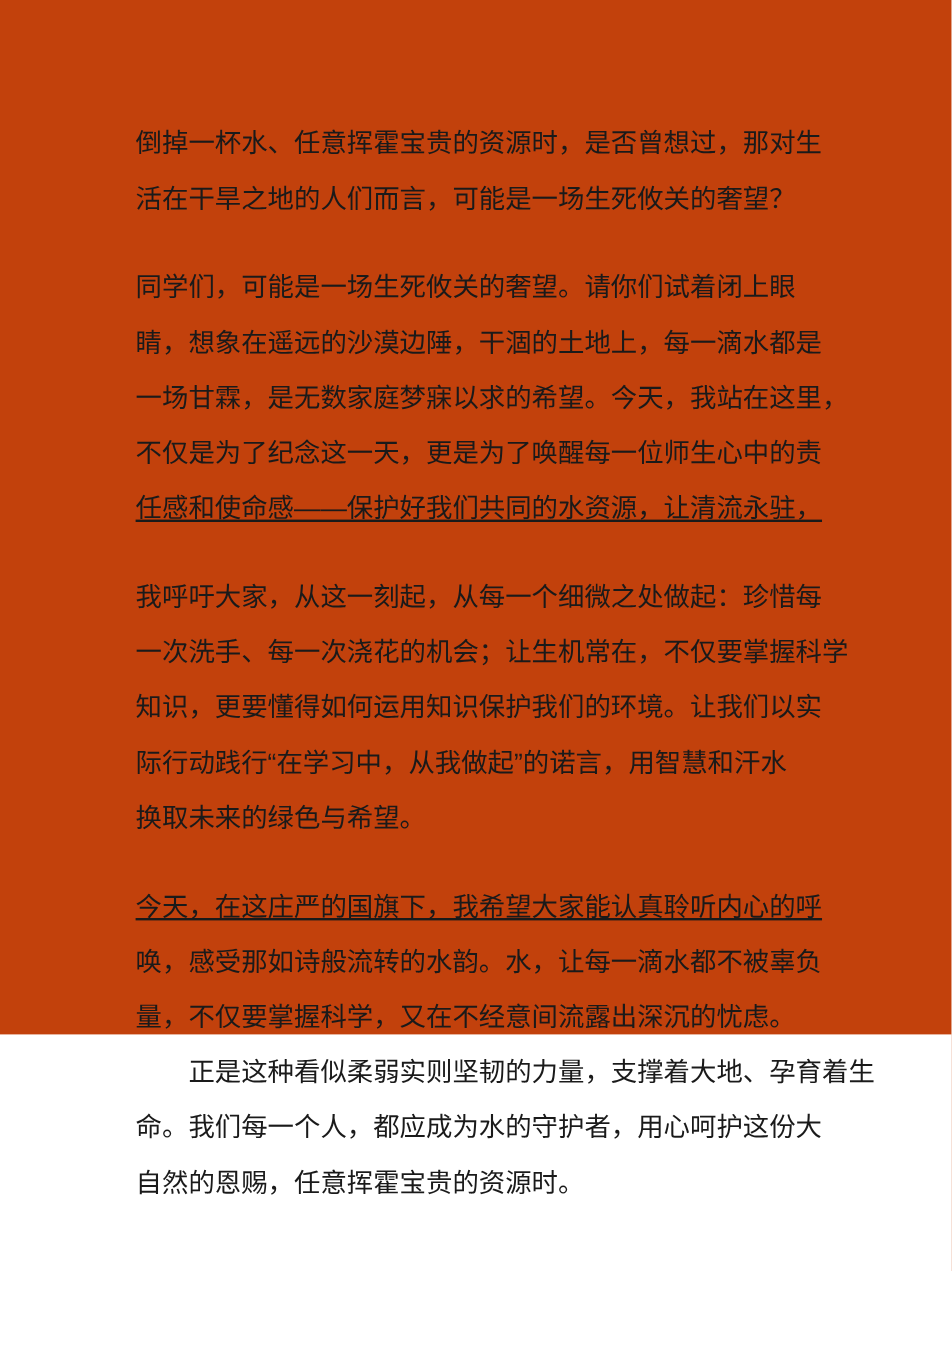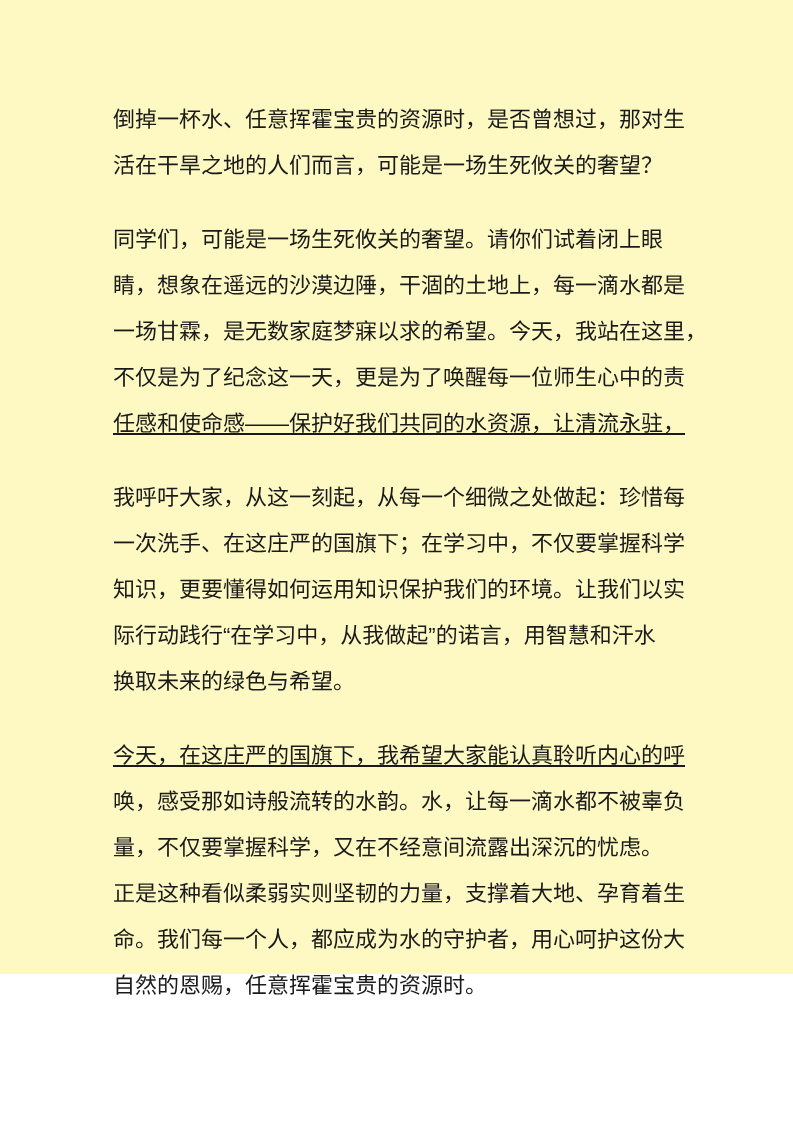--- a/index.html
+++ b/index.html
@@ -9,22 +9,22 @@
   }
   body {
     width: 793px;
     height: 1122px;
     overflow: hidden;
     font-family: "Liberation Sans", sans-serif;
   }
   .page {
     box-sizing: border-box;
     width: 793px;
-    height: 974px;
-    background: #fef9c3;
+    height: 862px;
+    background: #c2410c;
     padding: 97px 100px 0 113px;
   }
   .doc-body {
     width: 570px;
   }
   .paragraph {
     margin: 0 0 28px 0;
   }
   .paragraph:last-child {
     margin-bottom: 0;
@@ -50,27 +50,27 @@
       </div>
       <div class="paragraph">
         <div class="line" style="color: rgb(26, 26, 26);">同学们，可能是一场生死攸关的奢望。请你们试着闭上眼</div>
         <div class="line" style="color: rgb(26, 26, 26);">睛，想象在遥远的沙漠边陲，干涸的土地上，每一滴水都是</div>
         <div class="line" style="color: rgb(26, 26, 26);">一场甘霖，是无数家庭梦寐以求的希望。今天，我站在这里，</div>
         <div class="line" style="color: rgb(26, 26, 26);">不仅是为了纪念这一天，更是为了唤醒每一位师生心中的责</div>
         <div class="line" style="color: rgb(26, 26, 26); text-decoration: underline;">任感和使命感——保护好我们共同的水资源，让清流永驻，</div>
       </div>
       <div class="paragraph">
         <div class="line" style="color: rgb(26, 26, 26);">我呼吁大家，从这一刻起，从每一个细微之处做起：珍惜每</div>
-        <div class="line" style="color: rgb(26, 26, 26);">一次洗手、在这庄严的国旗下；在学习中，不仅要掌握科学</div>
+        <div class="line" style="color: rgb(26, 26, 26);">一次洗手、每一次浇花的机会；让生机常在，不仅要掌握科学</div>
         <div class="line" style="color: rgb(26, 26, 26);">知识，更要懂得如何运用知识保护我们的环境。让我们以实</div>
         <div class="line" style="color: rgb(26, 26, 26);">际行动践行“在学习中，从我做起”的诺言，用智慧和汗水</div>
         <div class="line" style="color: rgb(26, 26, 26);">换取未来的绿色与希望。</div>
       </div>
       <div class="paragraph">
         <div class="line" style="color: rgb(26, 26, 26); text-decoration: underline;">今天，在这庄严的国旗下，我希望大家能认真聆听内心的呼</div>
         <div class="line" style="color: rgb(26, 26, 26);">唤，感受那如诗般流转的水韵。水，让每一滴水都不被辜负</div>
         <div class="line" style="color: rgb(26, 26, 26);">量，不仅要掌握科学，又在不经意间流露出深沉的忧虑。</div>
-        <div class="line" style="color: rgb(26, 26, 26);">正是这种看似柔弱实则坚韧的力量，支撑着大地、孕育着生</div>
+        <div class="line" style="color: rgb(26, 26, 26); margin-left: 44px;">正是这种看似柔弱实则坚韧的力量，支撑着大地、孕育着生</div>
         <div class="line" style="color: rgb(26, 26, 26);">命。我们每一个人，都应成为水的守护者，用心呵护这份大</div>
         <div class="line" style="color: rgb(26, 26, 26);">自然的恩赐，任意挥霍宝贵的资源时。</div>
       </div>
     </div>
 </div>
 
 </body></html>

